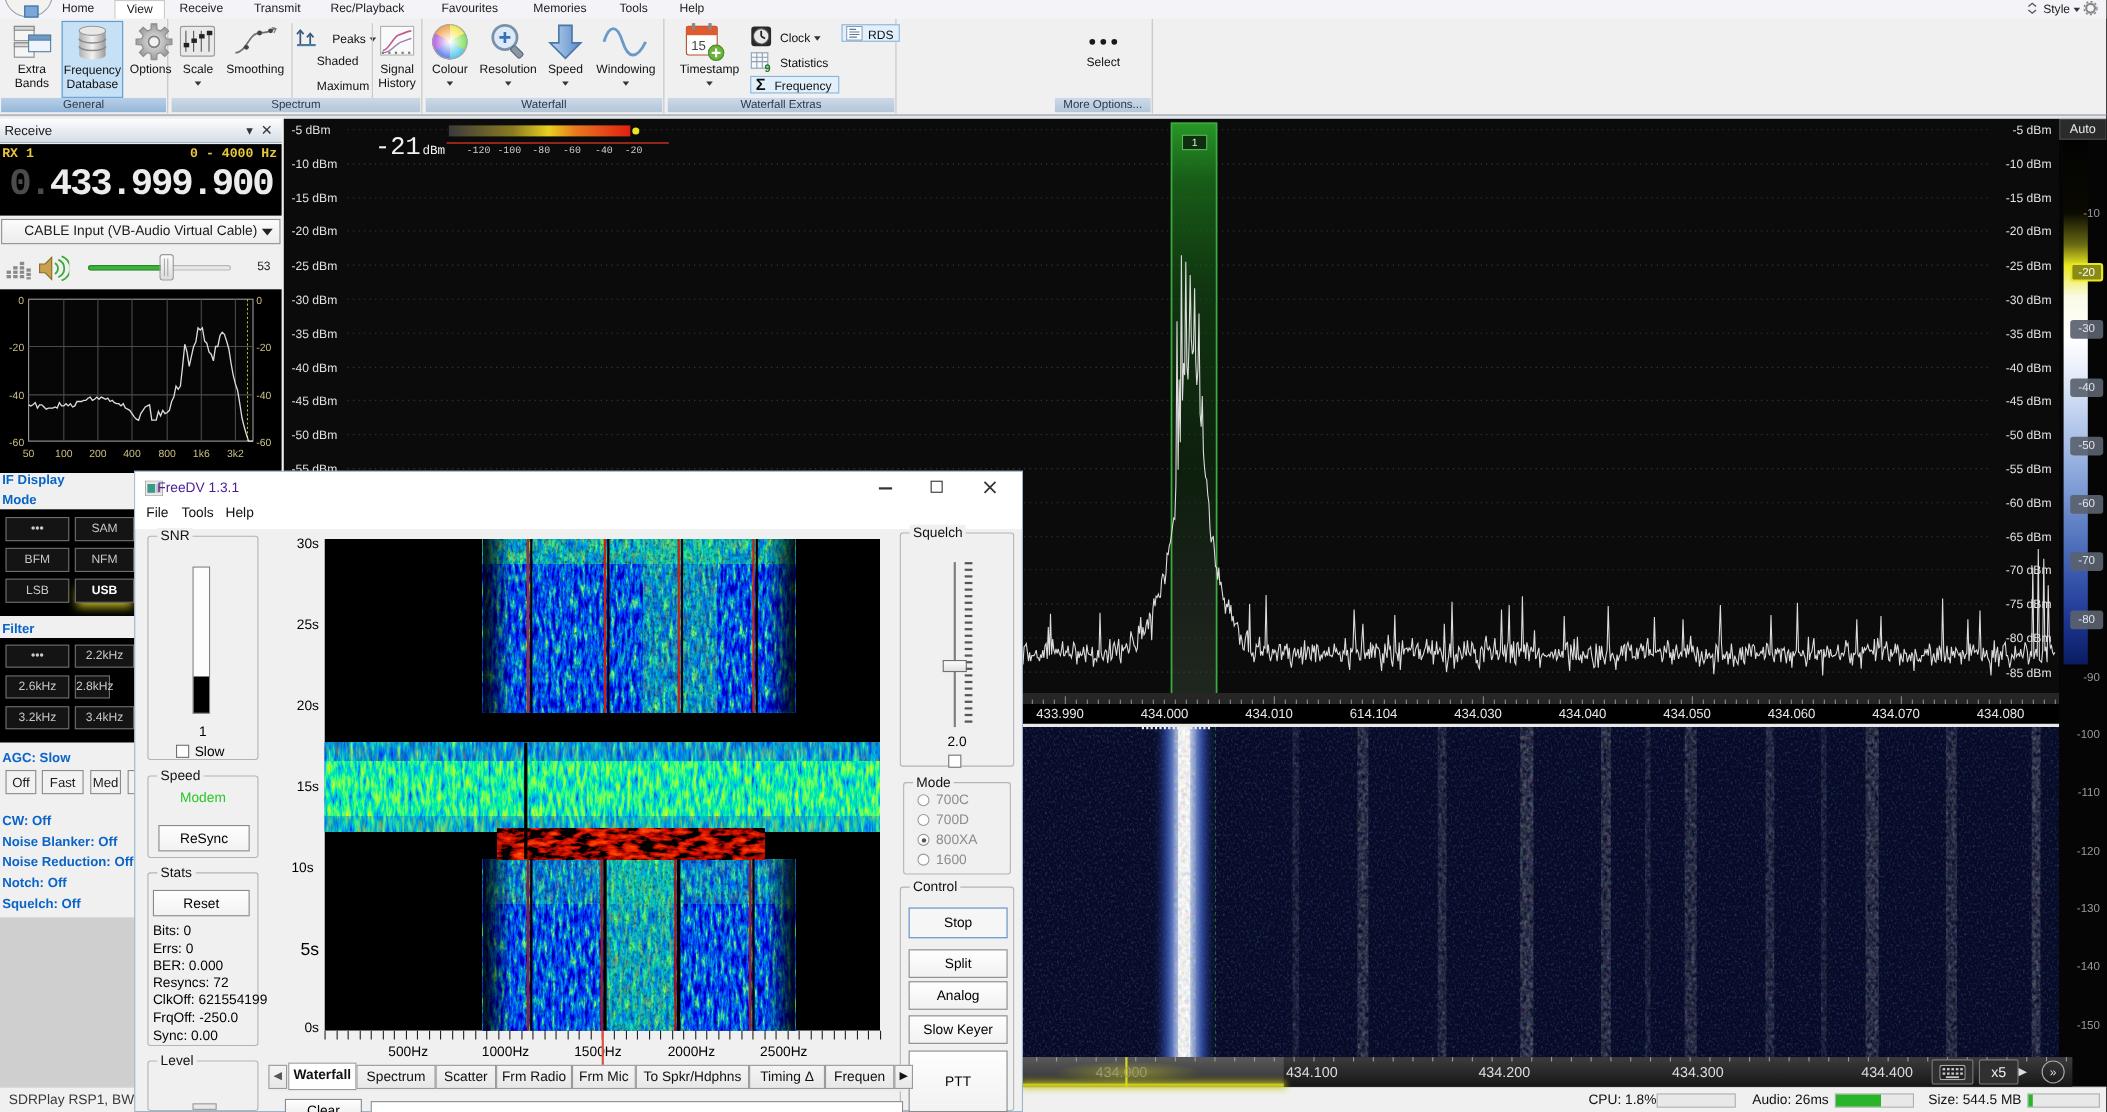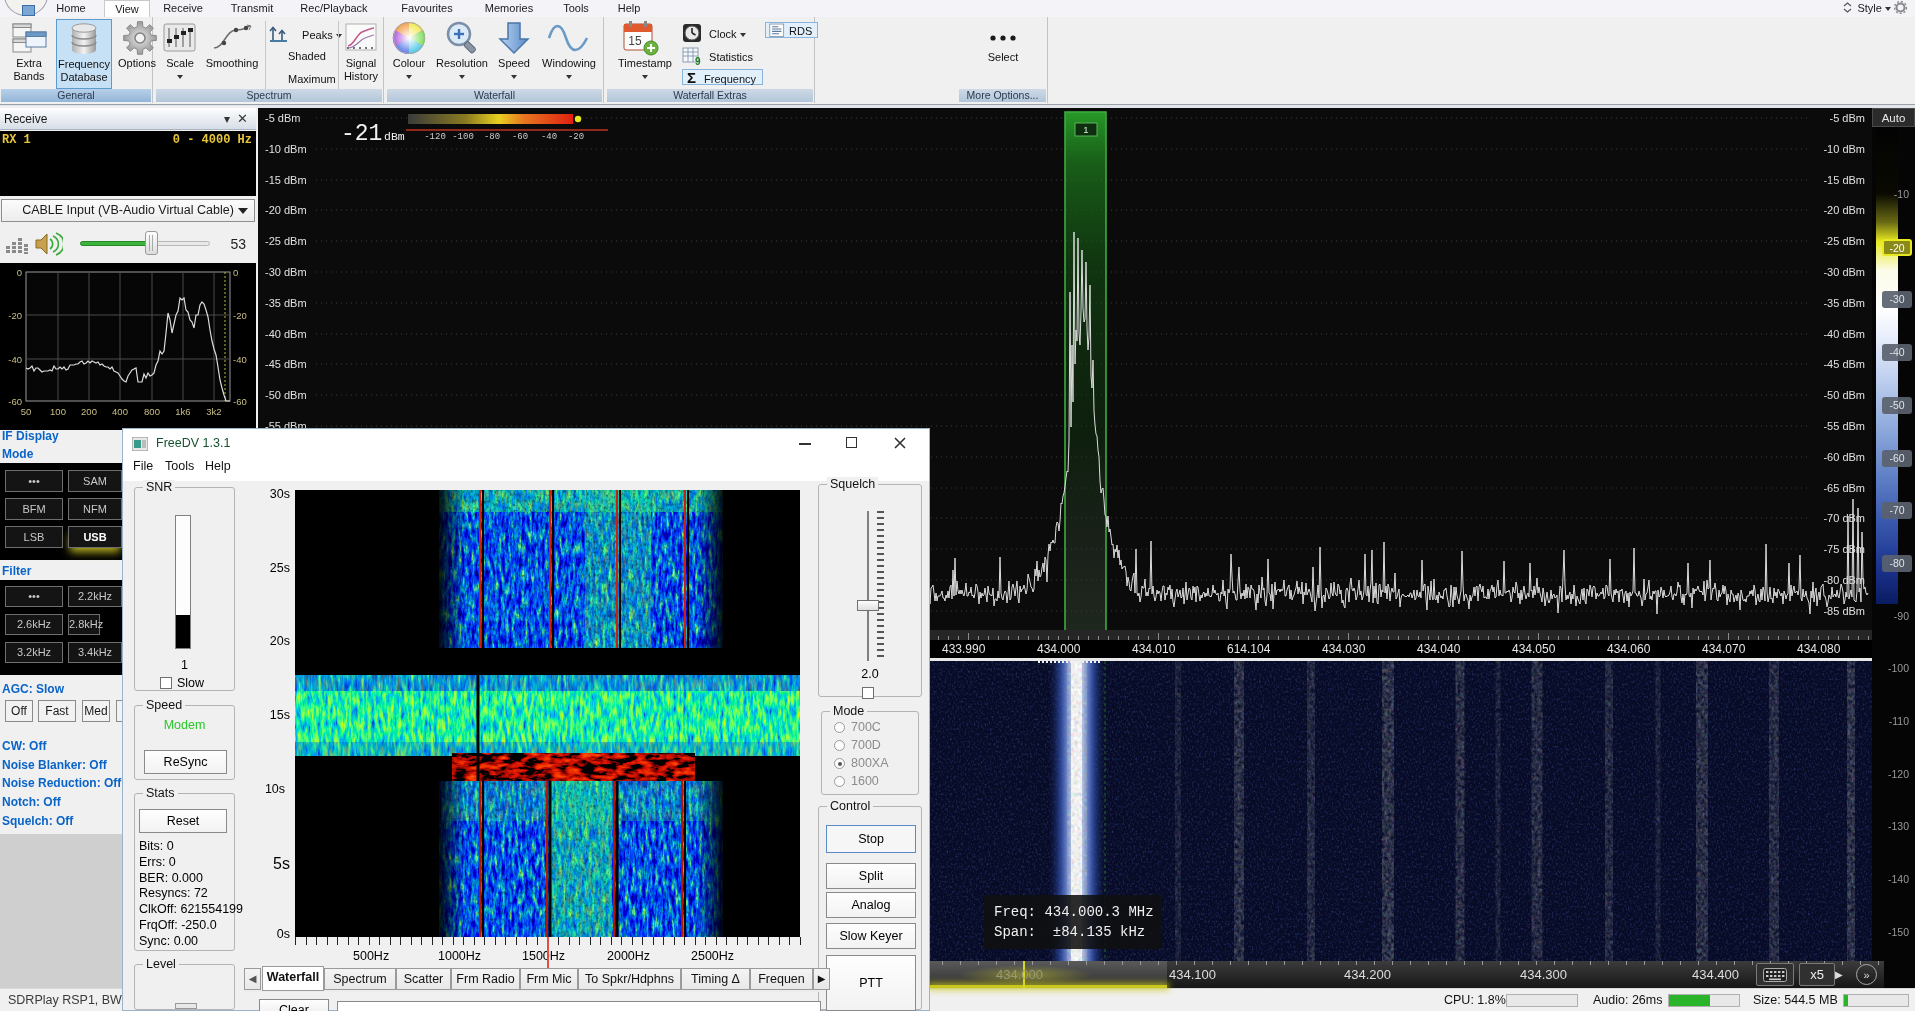--- a/index.html
+++ b/index.html
@@ -26,21 +26,21 @@
 #leftpanel{position:absolute;left:0;top:106px;width:258px;height:882px;background:#f0f0f0;}
 #rxhead{position:absolute;left:0;top:2px;width:256px;height:22px;background:linear-gradient(#fcfdfe,#d7dee7);border-bottom:1px solid #aab4c0;color:#1a1a1a;font-size:12px;line-height:22px;padding-left:4px;}
 #freqdisp{position:absolute;left:0;top:25px;width:256px;height:65px;background:#000;}
 #freqdisp .rx{position:absolute;left:2px;top:2px;color:#e8c63c;font:bold 12px "Liberation Mono",monospace;}
 #freqdisp .rng{position:absolute;right:4px;top:2px;color:#e8c63c;font:bold 12px "Liberation Mono",monospace;}
 #freqdisp .digits{position:absolute;left:0px;top:18px;width:256px;text-align:center;font:bold 34px "Liberation Mono",monospace;color:#ececec;letter-spacing:-2px;}
 #freqdisp .dim{color:#4b4b4b;}
 #srcdrop{position:absolute;left:1px;top:93px;width:254px;height:23px;background:linear-gradient(#fbfbfb,#ededed);border:1px solid #8f8f8f;font-size:12.5px;color:#1a1a1a;text-align:center;line-height:21px;}
 #srcdrop .dar{position:absolute;right:6px;top:8px;width:0;height:0;border-left:5px solid transparent;border-right:5px solid transparent;border-top:6px solid #222;}
 #volrow{position:absolute;left:0;top:119px;width:256px;height:38px;}
-#vol53{position:absolute;right:10px;top:11px;font-size:14px;color:#222;}
+#vol53{position:absolute;right:10px;top:11px;font-size:11px;color:#222;}
 #audiospec{position:absolute;left:0;top:157px;width:256px;height:167px;background:#000;}
 .bluelbl{color:#0a64c8;font-size:12px;font-weight:bold;}
 #modepanel{position:absolute;left:0;top:357px;width:256px;height:97px;background:#000;}
 #filterpanel{position:absolute;left:0;top:474px;width:256px;height:95px;background:#000;}
 .dbtn{position:absolute;background:#141414;border:1px solid #6e6e6e;color:#c8c8c8;font-size:11px;text-align:center;}
 .agcbtn{position:absolute;background:#f2f2f2;border:1px solid #8a8a8a;color:#1a1a1a;font-size:12px;text-align:center;line-height:20px;top:0;height:22px;}
 #lpgray{position:absolute;left:0;top:728px;width:256px;height:154px;background:#cfcfcf;}
 
 #specwrap{position:absolute;left:258px;top:106px;width:1614px;height:855px;background:#0c0c0c;}
 #specsvg{position:absolute;left:0;top:0;}
@@ -380,21 +380,20 @@
           <rect x="1589.0" y="0" width="8" height="300" fill="#2b4a9e" opacity="0.44" filter="url(#softn)"></rect>
           <rect x="917.0" y="0" width="6" height="300" fill="#2b4a9e" opacity="0.24" filter="url(#softn)"></rect>
           <rect x="1237.5" y="0" width="5" height="300" fill="#2b4a9e" opacity="0.24" filter="url(#softn)"></rect>
           <rect x="1397.5" y="0" width="5" height="300" fill="#2b4a9e" opacity="0.24" filter="url(#softn)"></rect>
 <rect x="790" y="0" width="58" height="300" fill="url(#wband)"></rect>
 <rect x="813" y="0" width="11" height="300" fill="#ffffff"></rect>
 <rect x="809" y="0" width="20" height="300" fill="#cfdcf8" opacity="0.55" filter="url(#softn)"></rect>
 <line x1="847" y1="0" x2="847" y2="300" stroke="#2a7a2a" stroke-width="1" stroke-dasharray="3 3" opacity="0.8"></line>
 <line x1="780" y1="1" x2="842" y2="1" stroke="#f0f0f0" stroke-width="2" stroke-dasharray="2 2"></line>
 </svg></div>
-<div id="freqspan">Freq: 434.000.3 MHz<br>Span:&nbsp;&nbsp;±84.135 kHz</div>
 </div>
 <div id="sidebar">
       <div id="gradbar"></div>
       <div id="autobtn">Auto</div>
       <div class="sbadge yel" style="top:133px;">-20</div>
       <div class="sbadge" style="top:185px;">-30</div>
       <div class="sbadge" style="top:238px;">-40</div>
       <div class="sbadge" style="top:291px;">-50</div>
       <div class="sbadge" style="top:344px;">-60</div>
       <div class="sbadge" style="top:396px;">-70</div>
@@ -627,20 +626,21 @@
             <circle cx="6.5" cy="6.5" r="6" fill="none" stroke="#888" stroke-width="1.4" stroke-dasharray="2 2"></circle>
           </svg></div>
       </div>
     </div>
 <div style="position:absolute;left:0;top:105px;width:1915px;height:3px;background:#e2e5e9;"></div>
     <div id="leftpanel">
 <div id="rxhead">Receive<span style="position:absolute;right:26px;top:0px;color:#333;">▾</span><span style="position:absolute;right:8px;top:0px;color:#333;font-size:13px;">✕</span></div>
 <div id="freqdisp">
         <span class="rx">RX 1</span>
         <span class="rng">0 - 4000 Hz</span>
+        <div class="digits"><span class="dim">0.</span>433.999.900</div>
       </div>
 <div id="srcdrop">CABLE Input (VB-Audio Virtual Cable)<span class="dar"></span></div>
 <div id="volrow">
         <svg width="26" height="24" viewBox="0 0 26 24" style="position:absolute;left:5px;top:7px;">
           <g fill="#8a8a8a">
 <rect x="1" y="14" width="4" height="3"></rect>
             <rect x="1" y="18" width="4" height="3"></rect>
 <rect x="7" y="10" width="4" height="3"></rect>
             <rect x="7" y="14" width="4" height="3"></rect>
             <rect x="7" y="18" width="4" height="3"></rect>
@@ -869,21 +869,21 @@
 <div style="position:absolute;left:1577px;top:2px;width:16px;height:23px;color:#ddd;font-size:10px;line-height:23px;">▶</div>
 <div style="position:absolute;left:1598px;top:3px;width:21px;height:21px;border:1.5px solid #aaa;border-radius:50%;color:#ddd;font-size:11px;text-align:center;line-height:20px;">»</div>
 </div>
 <div id="freedv">
 <div id="fdtitle">
 <svg width="16" height="14" style="position:absolute;left:9px;top:8px;">
           <rect width="16" height="14" fill="#e8e8e8" stroke="#888"></rect>
           <rect x="2" y="3" width="7" height="8" fill="#3a9a8a"></rect>
           <rect x="10" y="3" width="4" height="8" fill="#bbb"></rect>
         </svg>
-<span style="position:absolute;left:33px;top:7px;font-size:12.5px;color:#14532d;">FreeDV 1.3.1</span>
+<span style="position:absolute;left:20px;top:7px;font-size:12.5px;color:#4c1d95;">FreeDV 1.3.1</span>
 <div style="position:absolute;left:676px;top:14px;width:12px;height:1.6px;background:#333;"></div>
 <div style="position:absolute;left:723px;top:8px;width:11px;height:11px;border:1.6px solid #333;"></div>
 <svg width="14" height="14" style="position:absolute;left:770px;top:7px;">
           <path d="M2 2 L12 12 M12 2 L2 12" stroke="#333" stroke-width="1.6"></path>
         </svg>
 </div>
 <div id="fdmenu">
         <span style="position:absolute;left:10px;">File</span>
         <span style="position:absolute;left:42px;">Tools</span>
         <span style="position:absolute;left:82px;">Help</span>

